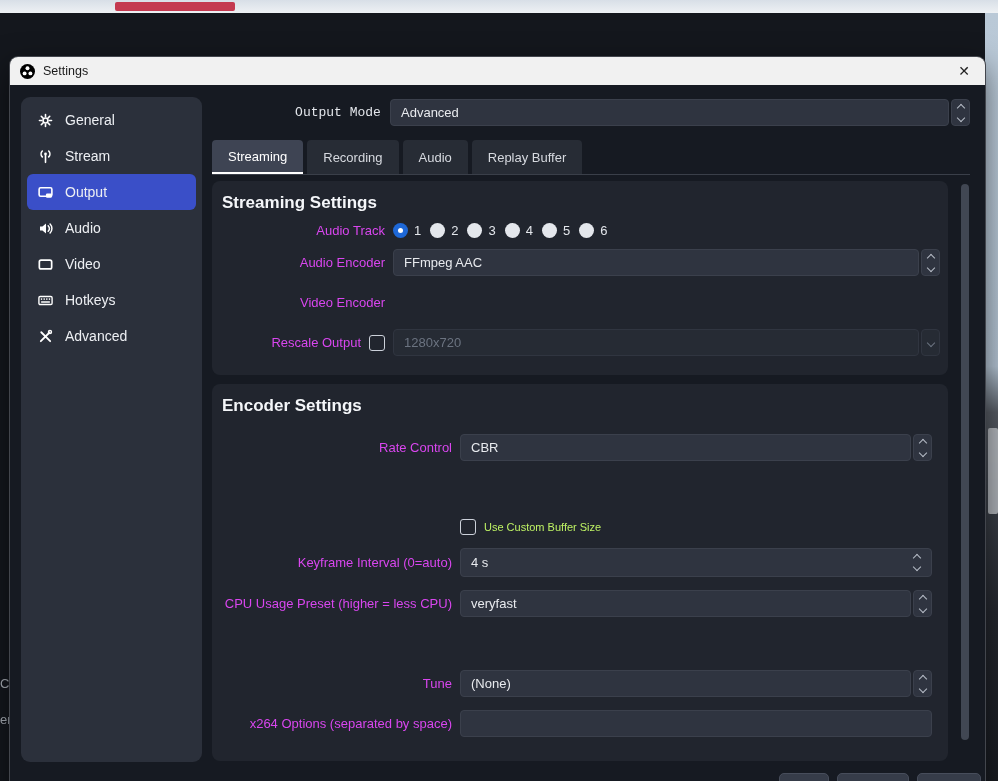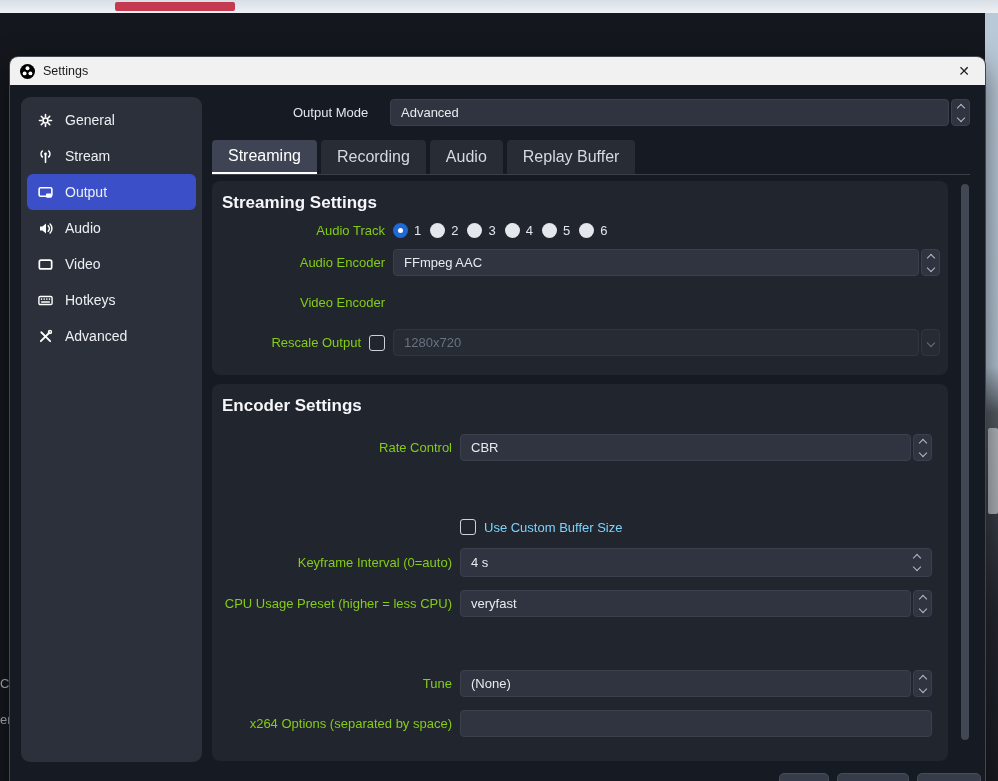--- a/index.html
+++ b/index.html
@@ -31,22 +31,22 @@
 
   
   .sidebar{position:absolute;left:11px;top:12px;width:181px;height:665px;background:var(--sidebar-bg,#2b303b);
     border-radius:9px;box-sizing:border-box;padding-top:5px;}
   .side-item{height:36px;margin:0 6px;border-radius:6px;display:flex;align-items:center;gap:11px;padding:0 10px;
     color:#edeff3;font-size:14px;}
   .side-item.selected{background:var(--accent,#3a4fc8);}
   .side-item svg{width:17px;height:17px;flex:0 0 auto;}
 
   
-  .om-label{position:absolute;left:283px;top:14px;width:90px;height:27px;line-height:27px;text-align:left;
-    color:#e3e6eb;font-size:13px;}
+  .om-label{position:absolute;left:283px;top:14px;width:90px;height:27px;line-height:27px;text-align:center;
+    color:#e3e6eb;font-size:13px;font-family:Liberation Mono, monospace;}
   .om-field{position:absolute;left:380px;top:14px;width:580px;height:27px;}
 
   
   .field{display:flex;gap:2px;height:100%;}
   .fv{flex:1;background:var(--field-bg,#2f3440);border:1px solid #3b404c;border-radius:4px;display:flex;align-items:center;
     padding:0 10px;color:#e8eaee;font-size:13px;min-width:0;}
   .fs{width:19px;background:var(--field-bg,#2f3440);border:1px solid #3b404c;border-radius:4px;display:flex;
     flex-direction:column;align-items:center;justify-content:center;gap:4px;box-sizing:border-box;}
   .ch{width:6px;height:6px;border-left:1.6px solid #b6bcc6;border-bottom:1.6px solid #b6bcc6;box-sizing:border-box;}
   .ch.up{transform:rotate(135deg);}
@@ -59,32 +59,32 @@
     display:flex;align-items:center;padding:0 10px;box-sizing:border-box;color:#e8eaee;font-size:13px;position:relative;}
   .spinfield .ch{position:absolute;right:11px;}
   .spinfield .ch.up{top:6px;}
   .spinfield .ch.dn{bottom:6px;}
 
   .txt{width:472px;height:27px;background:var(--field-bg,#2f3440);border:1px solid #3b404c;border-radius:4px;
     color:#e8eaee;padding:0 8px;box-sizing:border-box;font:13px "Liberation Sans",sans-serif;outline:none;}
 
   
   .tabs{position:absolute;left:202px;top:55px;height:34px;display:flex;gap:4px;}
-  .tab{height:34px;display:flex;align-items:center;padding:0 16px;background:#272c35;color:#d6d9df;font-size:16px;
+  .tab{height:34px;display:flex;align-items:center;padding:0 16px;background:#272c35;color:#d6d9df;font-size:13px;
     border-radius:4px 4px 0 0;box-sizing:border-box;}
   .tab.selected{background:var(--tab-selected-bg,#3e4453);color:#fff;border-bottom:2px solid #fff;}
   .tabs-divider{position:absolute;left:202px;top:89px;width:758px;height:1px;background:#3a3f49;}
 
   
   .group{position:absolute;left:202px;width:736px;background:var(--panel-bg,#21252e);border-radius:8px;}
   #group-streaming{top:96px;height:194px;}
   #group-encoder{top:299px;height:377px;}
   .group-title{position:absolute;left:10px;top:12px;font-size:17px;font-weight:bold;color:#f4f6f9;}
   .row{position:absolute;left:10px;display:flex;align-items:center;}
-  .lbl{text-align:right;margin-right:8px;color:#84cc16;font-size:13px;flex:0 0 auto;display:flex;align-items:center;
+  .lbl{text-align:right;margin-right:8px;color:#d946ef;font-size:13px;flex:0 0 auto;display:flex;align-items:center;
     justify-content:flex-end;gap:8px;}
   .g1 .lbl{width:163px;}
   .g2 .lbl{width:230px;}
   .g1 .field{width:547px;}
   .g2 .field{width:472px;}
   .g2 .spinwrap{width:472px;height:100%;}
 
   
   .radio{width:15px;height:15px;border-radius:50%;background:#e4e7ec;display:inline-block;position:relative;flex:0 0 auto;}
   .radio.on{background:var(--radio-checked,#1e68d7);}
@@ -260,21 +260,21 @@
           <div class="fs">
             <span class="ch up"></span>
             <span class="ch dn"></span>
           </div>
         </div>
       </div>
 
 
       <div class="row" style="top:134px;height:18px;left:248px;">
         <span class="cb"></span>
-        <span style="margin-left:8px;color:#7dd3fc;font-size:13px;">Use Custom Buffer Size</span>
+        <span style="margin-left:8px;color:#bef264;font-size:11px;">Use Custom Buffer Size</span>
       </div>
 
       <div class="row" style="top:164px;height:29px;">
         <div class="lbl">Keyframe Interval (0=auto)</div>
         <div class="spinwrap">
           <div class="spinfield">
             <span>4 s</span>
             <span class="ch up"></span>
             <span class="ch dn"></span>
           </div>

